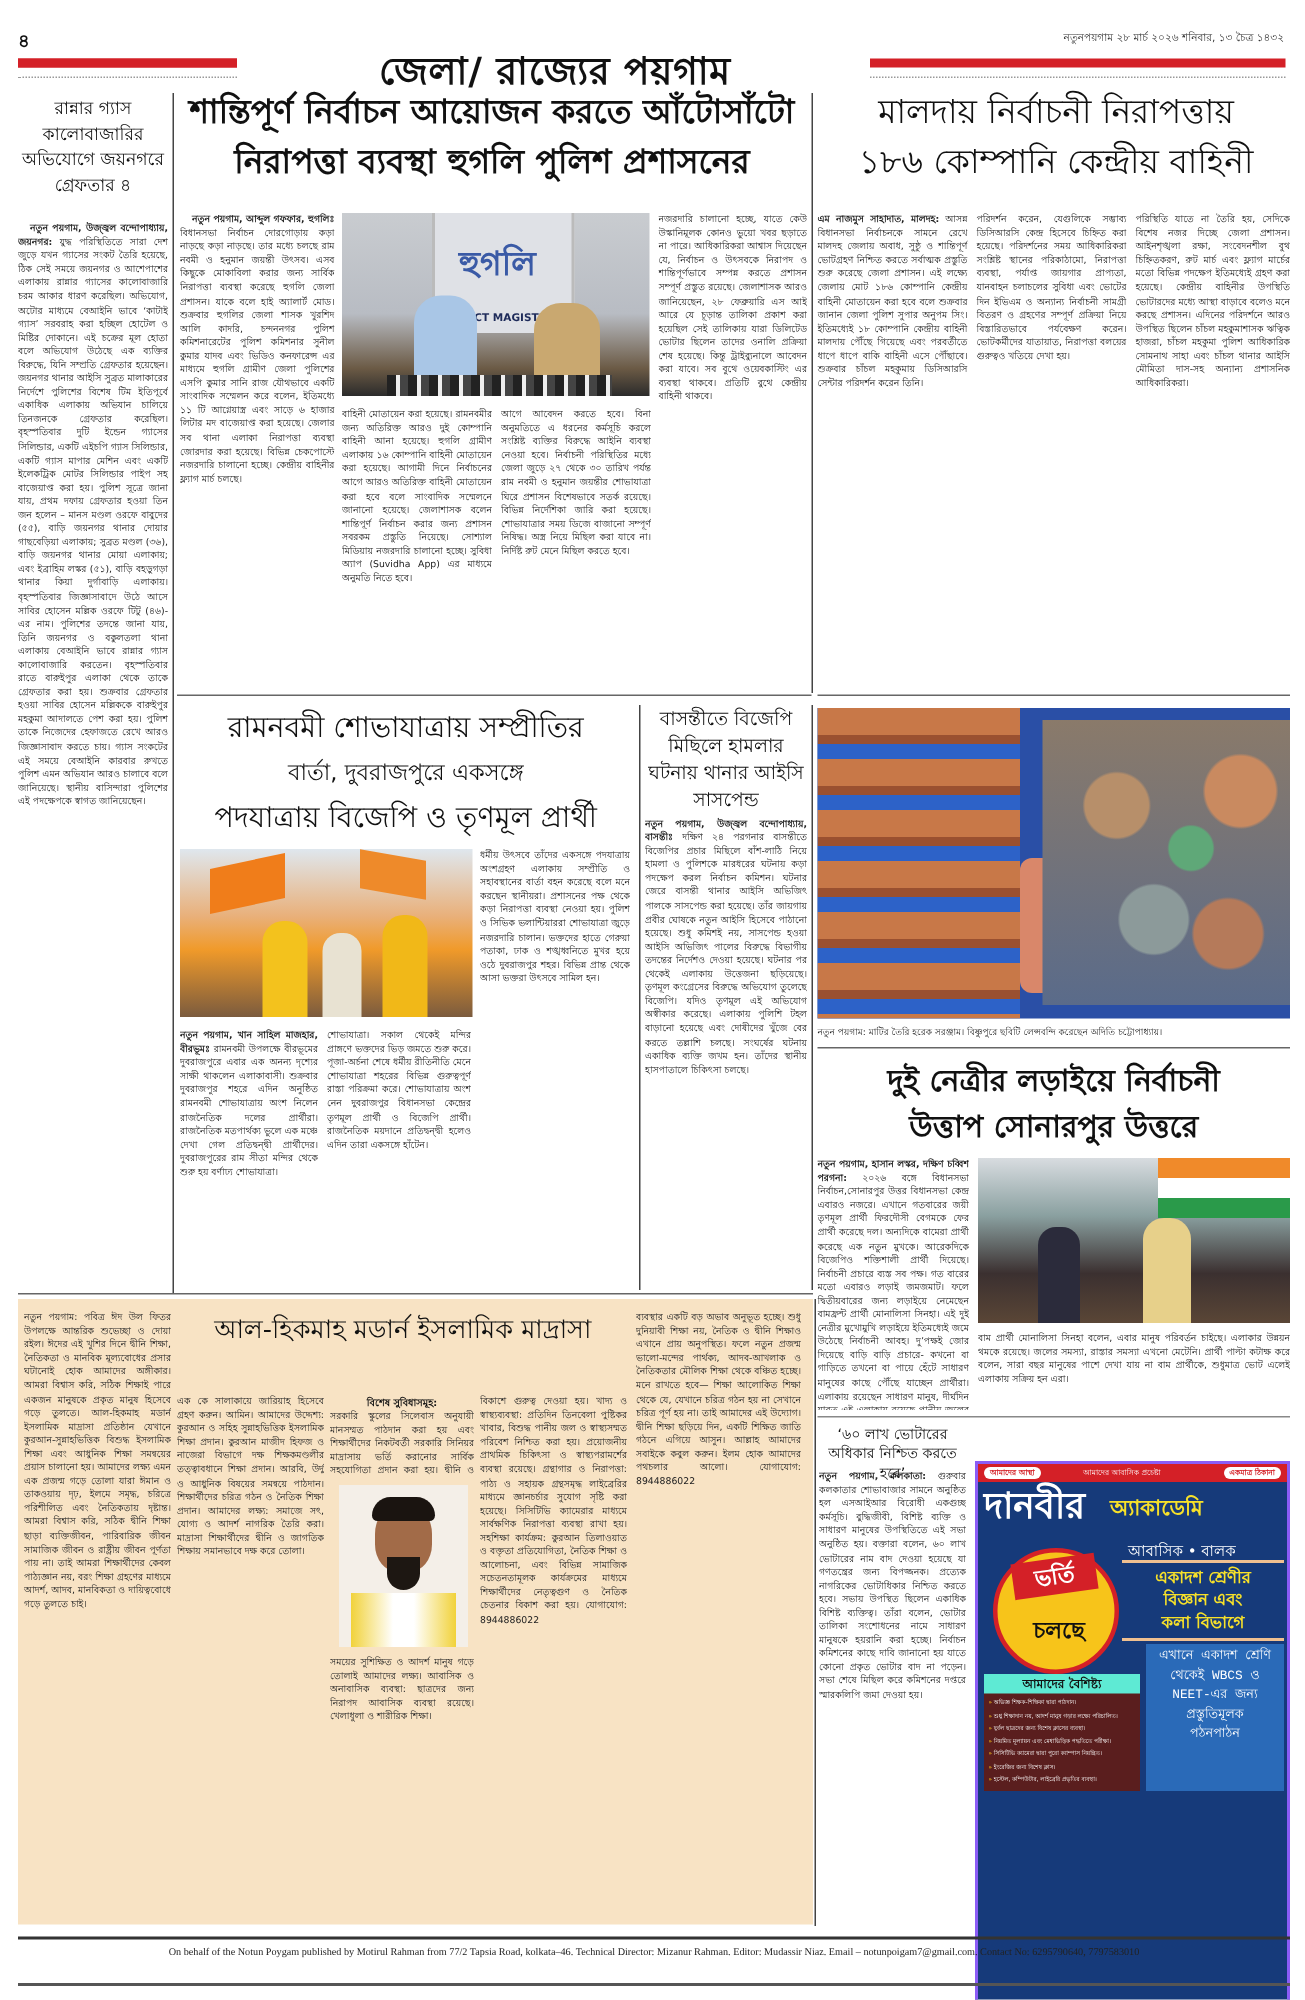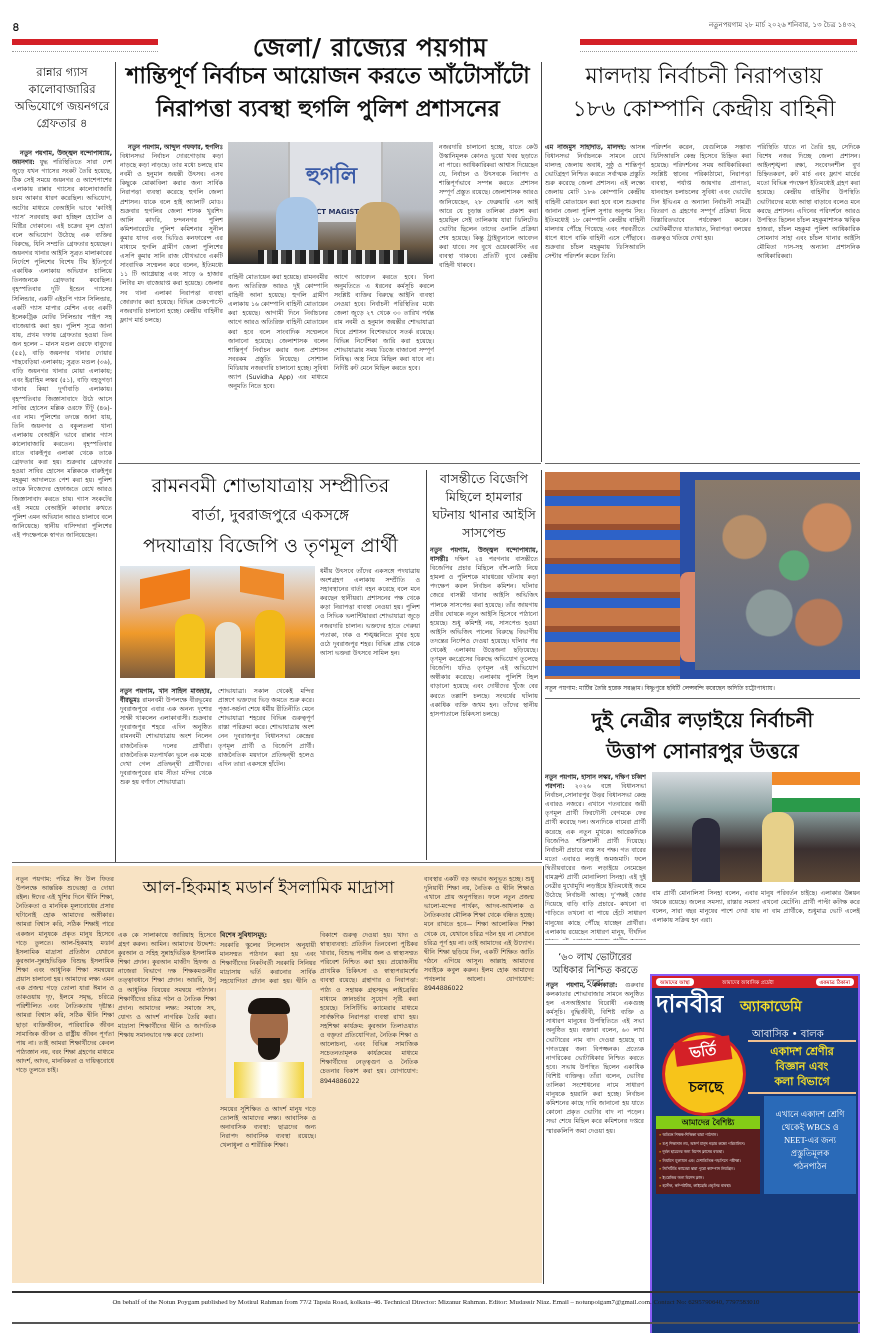--- a/index.html
+++ b/index.html
@@ -106,21 +106,21 @@
 </div>
 <div class="txt abs" style="left:652px;top:888px;width:208px;height:52px"><span>বাম প্রার্থী মোনালিসা সিনহা বলেন, এবার মানুষ পরিবর্তন চাইছে। এলাকার উন্নয়ন থমকে রয়েছে। জলের সমস্যা, রাস্তার সমস্যা এখনো মেটেনি। প্রার্থী পাল্টা কটাক্ষ করে বলেন, সারা বছর মানুষের পাশে দেখা যায় না বাম প্রার্থীকে, শুধুমাত্র ভোট এলেই এলাকায় সক্রিয় হন এরা।</span></div>
 <div class="hline" style="left:545px;top:944px;width:315px;background:#888"></div>
 
 <div class="hline" style="left:12px;top:862px;width:530px"></div>
 
 <div class="abs" style="left:12px;top:866px;width:530px;height:417px;background:#f8e3c4">
   <div class="txt abs" style="left:4px;top:8px;width:98px;height:405px"><span>নতুন পয়গাম: পবিত্র ঈদ উল ফিতর উপলক্ষে আন্তরিক শুভেচ্ছা ও দোয়া রইল। ঈদের এই খুশির দিনে দ্বীনি শিক্ষা, নৈতিকতা ও মানবিক মূল্যবোধের প্রসার ঘটানোই হোক আমাদের অঙ্গীকার। আমরা বিশ্বাস করি, সঠিক শিক্ষাই পারে একজন মানুষকে প্রকৃত মানুষ হিসেবে গড়ে তুলতে। আল-হিকমাহ মডার্ন ইসলামিক মাদ্রাসা প্রতিষ্ঠান যেখানে কুরআন-সুন্নাহভিত্তিক বিশুদ্ধ ইসলামিক শিক্ষা এবং আধুনিক শিক্ষা সমন্বয়ের প্রয়াস চালানো হয়। আমাদের লক্ষ্য এমন এক প্রজন্ম গড়ে তোলা যারা ঈমান ও তাকওয়ায় দৃঢ়, ইলমে সমৃদ্ধ, চরিত্রে পরিশীলিত এবং নৈতিকতায় দৃষ্টান্ত। আমরা বিশ্বাস করি, সঠিক দ্বীনি শিক্ষা ছাড়া ব্যক্তিজীবন, পারিবারিক জীবন সামাজিক জীবন ও রাষ্ট্রীয় জীবন পূর্ণতা পায় না। তাই আমরা শিক্ষার্থীদের কেবল পাঠ্যজ্ঞান নয়, বরং শিক্ষা গ্রহণের মাধ্যমে আদর্শ, আদব, মানবিকতা ও দায়িত্ববোধে গড়ে তুলতে চাই।</span></div>
   <div class="head abs" style="left:104px;top:8px;width:305px;font-size:17px;line-height:26px">আল-হিকমাহ মডার্ন ইসলামিক মাদ্রাসা</div>
   <div class="txt abs" style="left:106px;top:64px;width:98px;height:349px"><span>এক কে সালাকায়ে জারিয়াহ হিসেবে গ্রহণ করুন। আমিন। আমাদের উদ্দেশ্য: কুরআন ও সহিহ সুন্নাহভিত্তিক ইসলামিক শিক্ষা প্রদান। কুরআন মাজীদ হিফজ ও নাজেরা বিভাগে দক্ষ শিক্ষকমণ্ডলীর তত্ত্বাবধানে শিক্ষা প্রদান। আরবি, উর্দু ও আধুনিক বিষয়ের সমন্বয়ে পাঠদান। শিক্ষার্থীদের চরিত্র গঠন ও নৈতিক শিক্ষা প্রদান। আমাদের লক্ষ্য: সমাজে সৎ, যোগ্য ও আদর্শ নাগরিক তৈরি করা। মাদ্রাসা শিক্ষার্থীদের দ্বীনি ও জাগতিক শিক্ষায় সমানভাবে দক্ষ করে তোলা।</span></div>
-  <div class="abs" style="left:208px;top:64px;width:96px;font-size:6.5px;font-weight:bold;font-family:'DejaVu Sans',sans-serif">বিশেষ সুবিধাসমূহ:</div>
+  <div class="abs" style="left:208px;top:64px;width:96px;font-size:6.5px;font-weight:bold;text-align:center;font-family:'DejaVu Sans',sans-serif">বিশেষ সুবিধাসমূহ:</div>
   <div class="txt abs" style="left:208px;top:74px;width:96px;height:44px"><span>সরকারি স্কুলের সিলেবাস অনুযায়ী মানসম্মত পাঠদান করা হয় এবং শিক্ষার্থীদের নিকটবর্তী সরকারি সিনিয়র মাদ্রাসায় ভর্তি করানোর সার্বিক সহযোগিতা প্রদান করা হয়। দ্বীনি ও দুনিয়াবী শিক্ষার</span></div>
   <div class="photo" style="left:214px;top:124px;width:86px;height:108px;background:#f4efe8">
     <div class="abs" style="left:24px;top:12px;width:38px;height:46px;background:#a26b48;border-radius:45% 45% 40% 40%"></div>
     <div class="abs" style="left:22px;top:8px;width:42px;height:16px;background:#1a1410;border-radius:20px 20px 6px 6px"></div>
     <div class="abs" style="left:32px;top:48px;width:22px;height:22px;background:#1d1712;border-radius:0 0 12px 12px"></div>
     <div class="abs" style="left:8px;top:72px;width:70px;height:36px;background:linear-gradient(90deg,#f1d23a,#fff 40%,#fff 60%,#f1d23a)"></div>
   </div>
   <div class="txt abs" style="left:208px;top:238px;width:96px;height:175px"><span>সময়ের সুশিক্ষিত ও আদর্শ মানুষ গড়ে তোলাই আমাদের লক্ষ্য। আবাসিক ও অনাবাসিক ব্যবস্থা: ছাত্রদের জন্য নিরাপদ আবাসিক ব্যবস্থা রয়েছে। খেলাধুলা ও শারীরিক শিক্ষা।</span></div>
   <div class="txt abs" style="left:308px;top:64px;width:98px;height:349px"><span>বিকাশে গুরুত্ব দেওয়া হয়। খাদ্য ও স্বাস্থ্যব্যবস্থা: প্রতিদিন তিনবেলা পুষ্টিকর খাবার, বিশুদ্ধ পানীয় জল ও স্বাস্থ্যসম্মত পরিবেশ নিশ্চিত করা হয়। প্রয়োজনীয় প্রাথমিক চিকিৎসা ও স্বাস্থ্যপরামর্শের ব্যবস্থা রয়েছে। গ্রন্থাগার ও নিরাপত্তা: পাঠ্য ও সহায়ক গ্রন্থসমৃদ্ধ লাইব্রেরির মাধ্যমে জ্ঞানচর্চার সুযোগ সৃষ্টি করা হয়েছে। সিসিটিভি ক্যামেরার মাধ্যমে সার্বক্ষণিক নিরাপত্তা ব্যবস্থা রাখা হয়। সহশিক্ষা কার্যক্রম: কুরআন তিলাওয়াত ও বক্তৃতা প্রতিযোগিতা, নৈতিক শিক্ষা ও আলোচনা, এবং বিভিন্ন সামাজিক সচেতনতামূলক কার্যক্রমের মাধ্যমে শিক্ষার্থীদের নেতৃত্বগুণ ও নৈতিক চেতনার বিকাশ করা হয়। যোগাযোগ: 8944886022</span></div>
   <div class="txt abs" style="left:412px;top:8px;width:110px;height:405px"><span>ব্যবস্থার একটি বড় অভাব অনুভূত হচ্ছে। শুধু দুনিয়াবী শিক্ষা নয়, নৈতিক ও দ্বীনি শিক্ষাও এখানে প্রায় অনুপস্থিত। ফলে নতুন প্রজন্ম ভালো-মন্দের পার্থক্য, আদব-আখলাক ও নৈতিকতার মৌলিক শিক্ষা থেকে বঞ্চিত হচ্ছে। মনে রাখতে হবে— শিক্ষা আলোকিত শিক্ষা থেকে যে, যেখানে চরিত্র গঠন হয় না সেখানে চরিত্র পূর্ণ হয় না। তাই আমাদের এই উদ্যোগ। দ্বীনি শিক্ষা ছড়িয়ে দিন, একটি শিক্ষিত জাতি গঠনে এগিয়ে আসুন। আল্লাহ আমাদের সবাইকে কবুল করুন। ইলম হোক আমাদের পথচলার আলো। যোগাযোগ: 8944886022</span></div>
@@ -145,32 +145,32 @@
     <div class="abs" style="left:10px;top:4px;width:56px;background:#d42027;color:#fff;text-align:center;font-size:15px;font-weight:bold;font-family:'DejaVu Sans',sans-serif;transform:rotate(-8deg);line-height:24px">ভর্তি</div>
     <div class="abs" style="left:6px;top:40px;width:70px;text-align:center;color:#111;font-size:15px;font-weight:bold;font-family:'DejaVu Sans',sans-serif;line-height:24px">চলছে</div>
   </div>
   <div class="abs" style="left:96px;top:68px;width:108px;text-align:center;color:#f7e12a;font-size:11px;font-weight:bold;font-family:'DejaVu Sans',sans-serif;line-height:15px">
     <div>একাদশ শ্রেণীর</div>
     <div>বিজ্ঞান এবং</div>
     <div>কলা বিভাগে</div>
   </div>
   <div class="abs" style="left:96px;top:116px;width:108px;height:2px;background:#f0c090"></div>
   <div class="abs" style="left:4px;top:140px;width:104px;height:78px;background:#5a1e1e">
-    <div style="background:#84cc16;color:#111;text-align:center;font-size:8px;font-weight:bold;font-family:'DejaVu Sans',sans-serif;line-height:13px">আমাদের বৈশিষ্ট্য</div>
+    <div style="background:#5eead4;color:#111;text-align:center;font-size:8px;font-weight:bold;font-family:'DejaVu Sans',sans-serif;line-height:13px">আমাদের বৈশিষ্ট্য</div>
     <ul style="list-style:none;padding:2px 3px;color:#fff;font-size:3.8px;line-height:8.5px;font-family:'DejaVu Sans',sans-serif">
       <li><span style="color:#f7c41a">» </span><span>অভিজ্ঞ শিক্ষক-শিক্ষিকা দ্বারা পাঠদান।</span></li>
       <li><span style="color:#f7c41a">» </span><span>শুধু শিক্ষাদান নয়, আদর্শ মানুষ গড়ার লক্ষ্যে পরিচালিত।</span></li>
       <li><span style="color:#f7c41a">» </span><span>দুর্বল ছাত্রদের জন্য বিশেষ ক্লাসের ব্যবস্থা।</span></li>
       <li><span style="color:#f7c41a">» </span><span>নিয়মিত মূল্যায়ন এবং মেধাভিত্তিক পদ্ধতিতে পরীক্ষা।</span></li>
       <li><span style="color:#f7c41a">» </span><span>সিসিটিভি ক্যামেরা দ্বারা পুরো ক্যাম্পাস নিয়ন্ত্রিত।</span></li>
       <li><span style="color:#f7c41a">» </span><span>ইংরেজির জন্য বিশেষ ক্লাস।</span></li>
       <li><span style="color:#f7c41a">» </span><span>হস্টেল, কম্পিউটার, লাইব্রেরি প্রভৃতির ব্যবস্থা।</span></li>
     </ul>
   </div>
-  <div class="abs" style="left:112px;top:120px;width:92px;height:98px;background:#2a6ab8;color:#fff;text-align:center;font-family:Liberation Serif, serif;font-size:8.5px;line-height:13px;padding-top:12px">
+  <div class="abs" style="left:112px;top:120px;width:92px;height:98px;background:#2a6ab8;color:#fff;text-align:center;font-family:Liberation Mono, monospace;font-size:8.5px;line-height:13px;padding-top:2px">
     <div>এখানে একাদশ শ্রেণি</div>
     <div>থেকেই WBCS ও</div>
     <div>NEET-এর জন্য</div>
     <div>প্রস্তুতিমূলক</div>
     <div>পঠনপাঠন</div>
   </div>
 </div>
 
 <div class="abs" style="left:12px;top:1291px;width:848px;height:2px;background:#333"></div>
 <div class="abs" style="left:12px;top:1298px;width:848px;text-align:center;font-size:6.8px;font-family:'Liberation Serif',serif;color:#222;white-space:nowrap;overflow:hidden">On behalf of the Notun Poygam published by Motirul Rahman from 77/2 Tapsia Road, kolkata–46. Technical Director: Mizanur Rahman. Editor: Mudassir Niaz. Email – notunpoigam7@gmail.com. Contact No: 6295790640, 7797583010</div>

